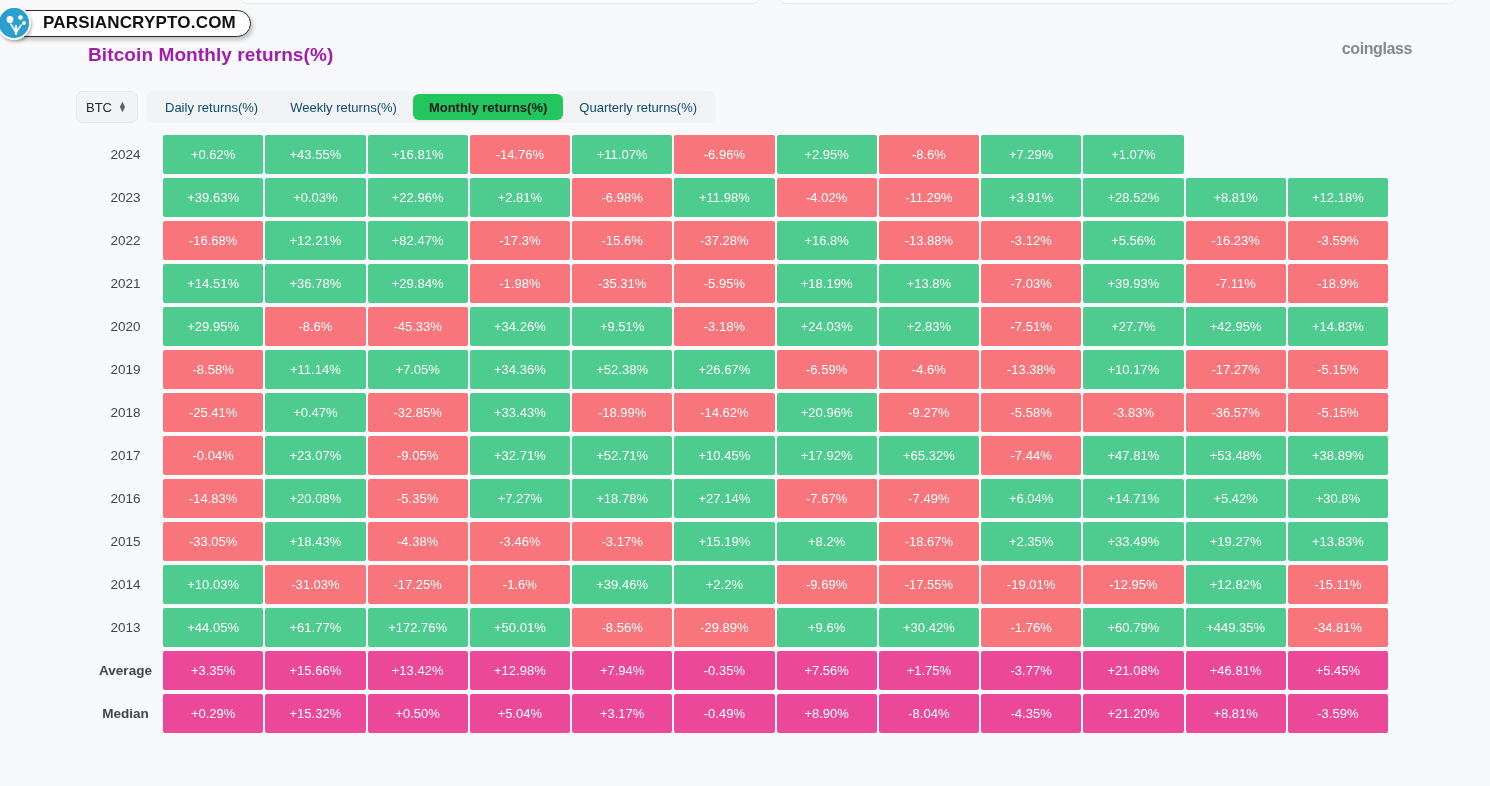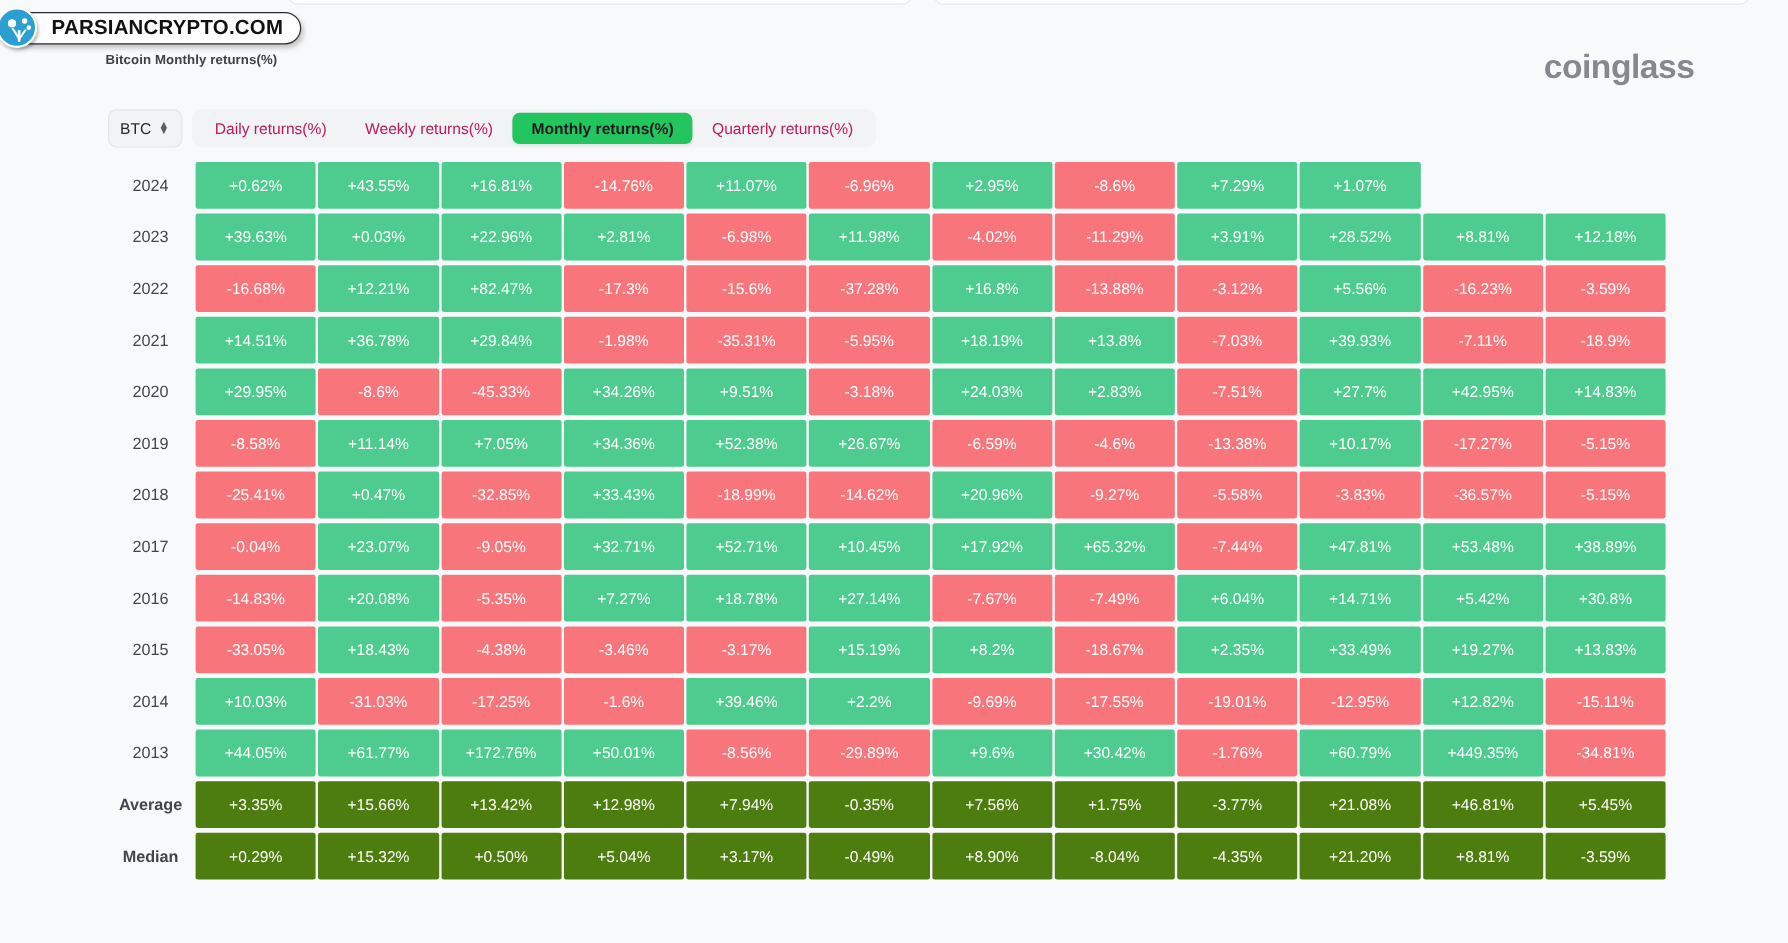--- a/index.html
+++ b/index.html
@@ -45,47 +45,47 @@
     width: 34px; height: 34px; border-radius: 50%;
     background: #2a9fd0;
     border: 2px solid #ffffff;
     box-shadow: 1px 2px 3px rgba(0,0,0,.3);
     overflow: hidden;
   }
 
   
   .page-title {
     position: absolute; left: 88px; top: 44px;
-    font-size: 11px; font-weight: 700; color: #404040;
+    font-size: 19px; font-weight: 700; color: #a21caf;
     letter-spacing: .1px;
   }
   .brand {
     position: absolute; right: 78px; top: 40px;
-    font-size: 28px; font-weight: 700; color: #84898f;
+    font-size: 16px; font-weight: 700; color: #84898f;
     letter-spacing: -0.4px;
   }
 
   
-  .controls { position: absolute; left: 90px; top: 91px; display: flex; align-items: center; gap: 8px; }
+  .controls { position: absolute; left: 76px; top: 91px; display: flex; align-items: center; gap: 8px; }
   .sym-select {
     height: 32px; min-width: 62px; padding: 0 9px;
     background: #f1f3f5; border: 1px solid #e3e6e8; border-radius: 7px;
     display: flex; align-items: center; gap: 6px;
     font-size: 13px; color: #24292f;
   }
   .updown { display: inline-flex; flex-direction: column; line-height: 5px; font-size: 9px; color: #5b6066; }
 
   .tabs {
     height: 32px; background: #f1f3f5; border-radius: 8px;
     display: flex; align-items: center; padding: 3px;
   }
   .tab {
     height: 26px; padding: 0 16px;
     display: flex; align-items: center; justify-content: center;
-    font-size: 13px; color: #be185d; border-radius: 6px; white-space: nowrap;
+    font-size: 13px; color: #0c4a6e; border-radius: 6px; white-space: nowrap;
   }
   .tab.active { background: #22c55e; color: #1b1b1f; box-shadow: 0 1px 2px rgba(0,0,0,.06); font-weight: bold; }
 
   
   .table { position: absolute; left: 88px; top: 133px; width: 1300px; }
   .thead { display: flex; height: 30px; align-items: center; }
   .th {
     font-size: 13px; color: #41464c; text-align: center;
   }
   .th.time { width: 75px; text-align: center; }
@@ -98,21 +98,21 @@
   }
   .cells { flex: 1 1 auto; display: flex; gap: 2px; padding: 2px 0; }
   .cell {
     flex: 1 1 0;
     display: flex; align-items: center; justify-content: center;
     font-size: 13px; color: #ffffff; font-weight: 400;
     border-radius: 2px;
   }
   .cell.pos { background: #4ecb8f; }
   .cell.neg { background: #f8767b; }
-  .cell.neutral { background: #4d7c0f; }
+  .cell.neutral { background: #ec4899; }
   .cell.empty { background: transparent; }
   .trow.summary .year-cell { color: #41464c; font-weight: bold; }
 </style>
 </head>
 <body>
 
 <div id="root">
 
   <div class="top-strip">
     <div class="top-box a"></div>

